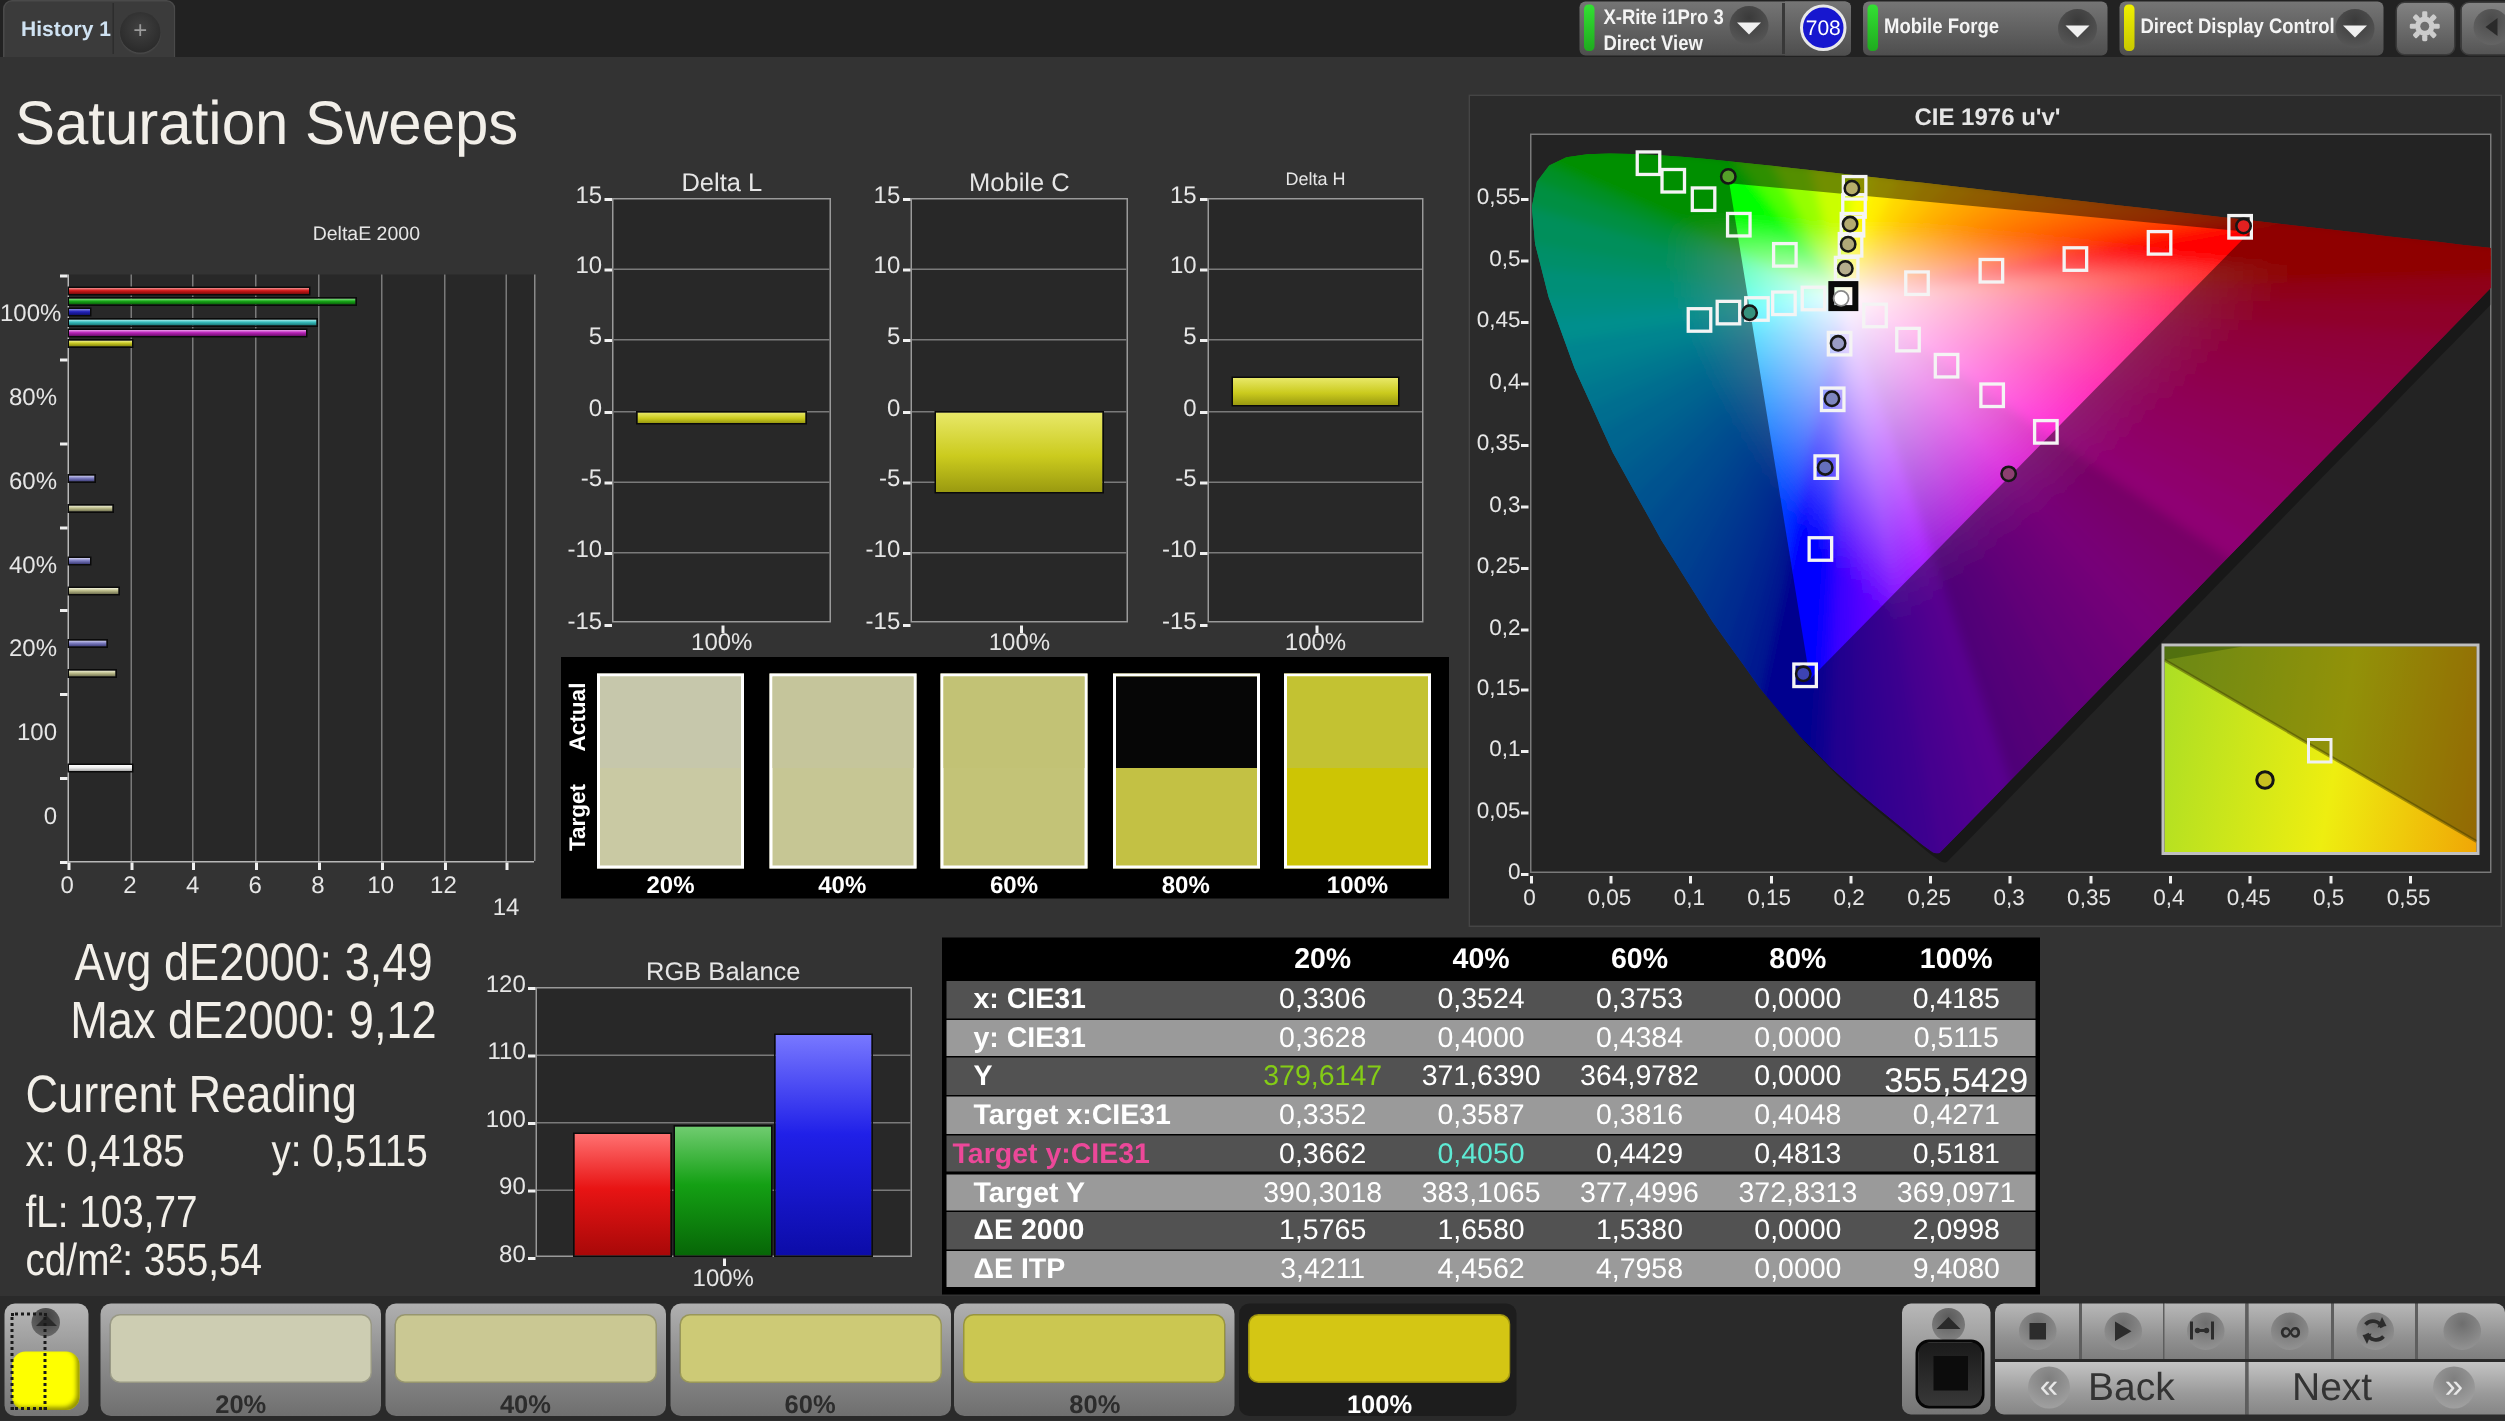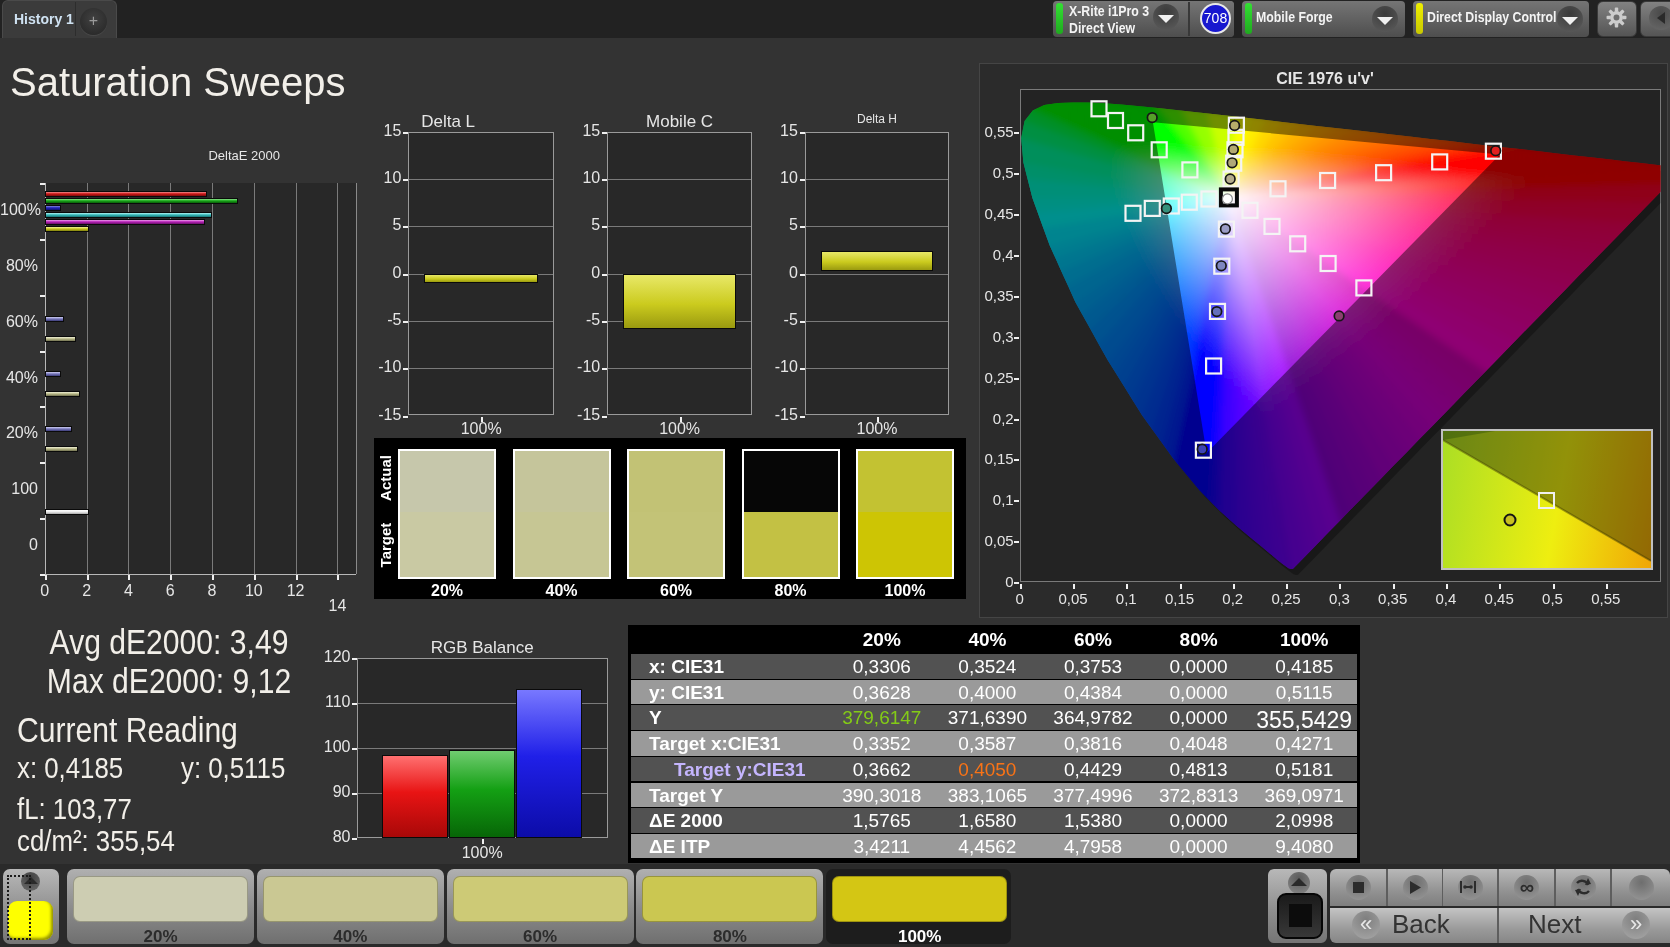--- a/index.html
+++ b/index.html
@@ -93,21 +93,21 @@
 <div class="ab" style="left:44.8px;top:218.5px;width:160.7px;height:6px;background:linear-gradient(#eea0ee,#b822b8 45%,#6a106a);border:1px solid #0a0a0a"></div>
 <div class="ab" style="left:44.8px;top:225.5px;width:44.3px;height:6px;background:linear-gradient(#f4f498,#c8c822 45%,#80800e);border:1px solid #0a0a0a"></div>
 <div class="ab" style="left:44.8px;top:316.0px;width:19.0px;height:6px;background:linear-gradient(#d0d0f0,#7c7cc0 45%,#3c3c78);border:1px solid #0a0a0a"></div>
 <div class="ab" style="left:44.8px;top:335.5px;width:31.6px;height:6px;background:linear-gradient(#f0f0d8,#bcbc8a 45%,#707050);border:1px solid #0a0a0a"></div>
 <div class="ab" style="left:44.8px;top:371.0px;width:16.3px;height:6px;background:linear-gradient(#d0d0f0,#7c7cc0 45%,#3c3c78);border:1px solid #0a0a0a"></div>
 <div class="ab" style="left:44.8px;top:391.0px;width:35.3px;height:6px;background:linear-gradient(#f0f0d8,#bcbc8a 45%,#707050);border:1px solid #0a0a0a"></div>
 <div class="ab" style="left:44.8px;top:425.6px;width:27.4px;height:6px;background:linear-gradient(#d0d0f0,#7c7cc0 45%,#3c3c78);border:1px solid #0a0a0a"></div>
 <div class="ab" style="left:44.8px;top:445.5px;width:33.6px;height:6px;background:linear-gradient(#f0f0d8,#bcbc8a 45%,#707050);border:1px solid #0a0a0a"></div>
 <div class="ab" style="left:44.8px;top:508.5px;width:44.5px;height:6px;background:linear-gradient(#ffffff,#ededed 45%,#a8a8a8);border:1px solid #0a0a0a"></div>
 <div class="ab" style="left:408.4px;top:131.6px;width:145.6px;height:283.9px;background:#282828;border:1px solid #9a9a9a"></div>
-<div class="lbl" style="left:421.2px;top:112px;width:120px;font-size:17px">Delta L</div>
+<div class="lbl" style="left:421.2px;top:112px;width:120px;text-align:center;font-size:17px">Delta L</div>
 <div class="grid" style="left:409.4px;top:178.9px;width:143.6px;height:1px"></div>
 <div class="grid" style="left:409.4px;top:226.2px;width:143.6px;height:1px"></div>
 <div class="grid" style="left:409.4px;top:273.5px;width:143.6px;height:1px"></div>
 <div class="grid" style="left:409.4px;top:320.9px;width:143.6px;height:1px"></div>
 <div class="grid" style="left:409.4px;top:368.2px;width:143.6px;height:1px"></div>
 <div class="tick" style="left:403.4px;top:131.6px;width:5px;height:2px"></div>
 <div class="lbl" style="left:369.4px;top:121.6px;width:32px;text-align:right">15</div>
 <div class="tick" style="left:403.4px;top:178.9px;width:5px;height:2px"></div>
 <div class="lbl" style="left:369.4px;top:168.9px;width:32px;text-align:right">10</div>
 <div class="tick" style="left:403.4px;top:226.2px;width:5px;height:2px"></div>
@@ -910,23 +910,23 @@
 <div class="ab" style="left:1145.8px;top:707.4px;width:105.6px;text-align:center;color:#fff;font-size:19px">0,0000</div>
 <div class="ab" style="left:1251.4px;top:707.4px;width:105.6px;text-align:center;color:#fff;font-size:23px">355,5429</div>
 <div class="ab" style="left:631px;top:731.1px;width:726.0px;height:24.5px;background:#9a9a9a"></div>
 <div class="ab" style="left:649px;top:733.1px;color:#fff;font-size:19px;font-weight:bold;white-space:nowrap">Target x:CIE31</div>
 <div class="ab" style="left:829.0px;top:733.1px;width:105.6px;text-align:center;color:#fff;font-size:19px">0,3352</div>
 <div class="ab" style="left:934.6px;top:733.1px;width:105.6px;text-align:center;color:#fff;font-size:19px">0,3587</div>
 <div class="ab" style="left:1040.2px;top:733.1px;width:105.6px;text-align:center;color:#fff;font-size:19px">0,3816</div>
 <div class="ab" style="left:1145.8px;top:733.1px;width:105.6px;text-align:center;color:#fff;font-size:19px">0,4048</div>
 <div class="ab" style="left:1251.4px;top:733.1px;width:105.6px;text-align:center;color:#fff;font-size:19px">0,4271</div>
 <div class="ab" style="left:631px;top:756.8px;width:726.0px;height:24.5px;background:#525252"></div>
-<div class="ab" style="left:674px;top:758.8px;color:#c4b5fd;font-size:19px;font-weight:bold;white-space:nowrap">Target y:CIE31</div>
+<div class="ab" style="left:635px;top:758.8px;color:#ec4899;font-size:19px;font-weight:bold;white-space:nowrap">Target y:CIE31</div>
 <div class="ab" style="left:829.0px;top:758.8px;width:105.6px;text-align:center;color:#fff;font-size:19px">0,3662</div>
-<div class="ab" style="left:934.6px;top:758.8px;width:105.6px;text-align:center;color:#f97316;font-size:19px">0,4050</div>
+<div class="ab" style="left:934.6px;top:758.8px;width:105.6px;text-align:center;color:#5eead4;font-size:19px">0,4050</div>
 <div class="ab" style="left:1040.2px;top:758.8px;width:105.6px;text-align:center;color:#fff;font-size:19px">0,4429</div>
 <div class="ab" style="left:1145.8px;top:758.8px;width:105.6px;text-align:center;color:#fff;font-size:19px">0,4813</div>
 <div class="ab" style="left:1251.4px;top:758.8px;width:105.6px;text-align:center;color:#fff;font-size:19px">0,5181</div>
 <div class="ab" style="left:631px;top:782.5px;width:726.0px;height:24.5px;background:#9a9a9a"></div>
 <div class="ab" style="left:649px;top:784.5px;color:#fff;font-size:19px;font-weight:bold;white-space:nowrap">Target Y</div>
 <div class="ab" style="left:829.0px;top:784.5px;width:105.6px;text-align:center;color:#fff;font-size:19px">390,3018</div>
 <div class="ab" style="left:934.6px;top:784.5px;width:105.6px;text-align:center;color:#fff;font-size:19px">383,1065</div>
 <div class="ab" style="left:1040.2px;top:784.5px;width:105.6px;text-align:center;color:#fff;font-size:19px">377,4996</div>
 <div class="ab" style="left:1145.8px;top:784.5px;width:105.6px;text-align:center;color:#fff;font-size:19px">372,8313</div>
 <div class="ab" style="left:1251.4px;top:784.5px;width:105.6px;text-align:center;color:#fff;font-size:19px">369,0971</div>

